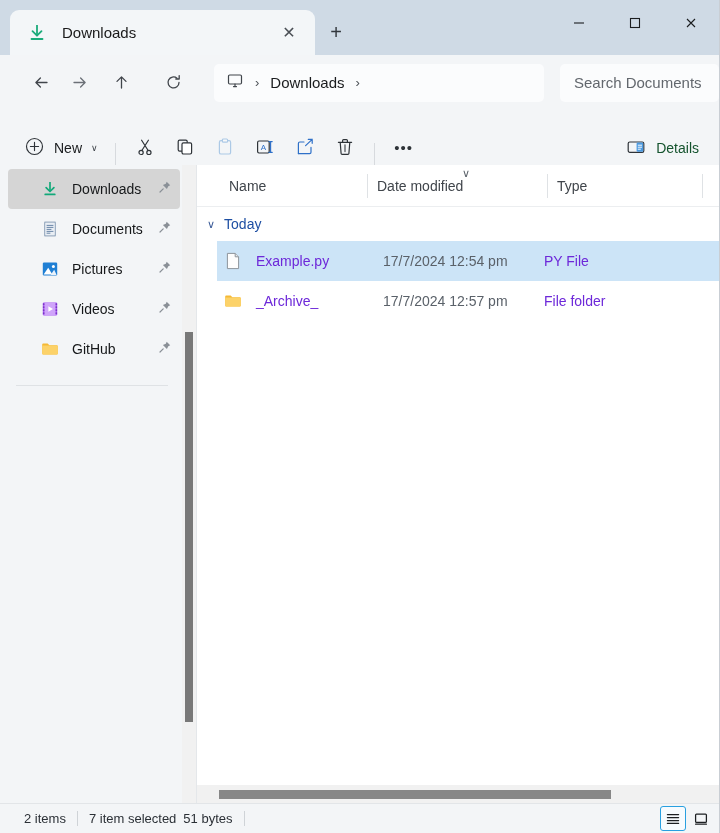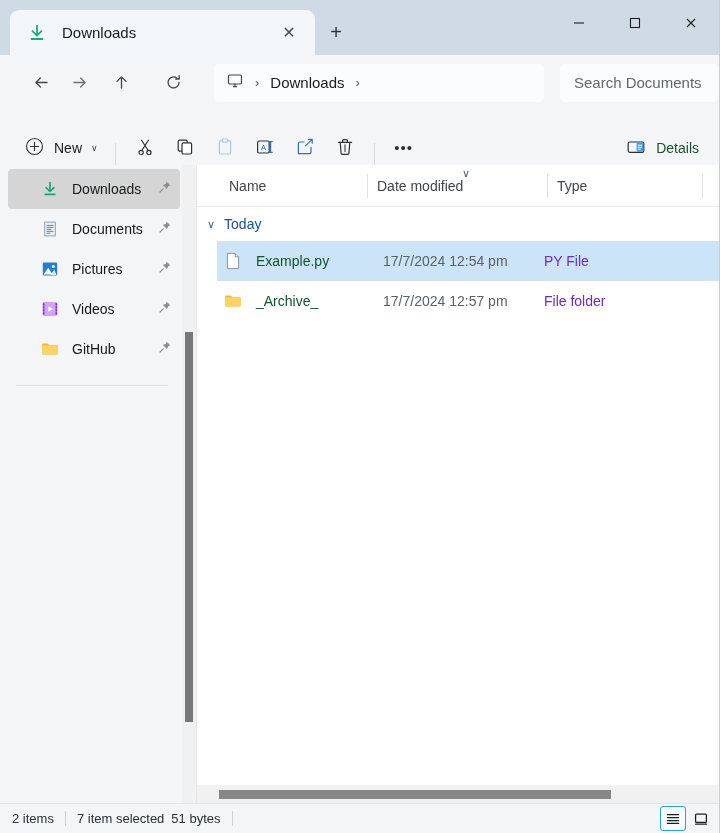--- a/index.html
+++ b/index.html
@@ -202,21 +202,21 @@
   }
   #group-today .gchev { font-size: 11px; margin-right: 9px; color: #3a5a97; }
   .row {
     height: 40px; display: flex; align-items: center;
     margin: 0 0 0 20px;
     position: relative;
   }
   .row.selected { background: #cce4f7; }
   .row-ico { width: 20px; height: 20px; flex: 0 0 20px; margin-left: 6px; position: relative; }
   .row-name {
-    font-size: 14px; color: #14532d;
+    font-size: 14px; color: #6d28d9;
     margin-left: 13px; white-space: nowrap;
   }
   .row-date {
     position: absolute; left: 166px;
     font-size: 14px; color: #5a6169; white-space: nowrap;
   }
   .row-type {
     position: absolute; left: 327px;
     font-size: 14px; color: #6d28d9; white-space: nowrap;
   }
@@ -228,21 +228,21 @@
     position: absolute; left: 22px; top: 5px;
     width: 392px; height: 9px; background: #878787;
   }
 
   
   #statusbar {
     height: 30px; flex: 0 0 30px;
     background: #f3f5f7;
     border-top: 1px solid #e2e5e8;
     display: flex; align-items: center;
-    padding-left: 12px;
+    padding-left: 24px;
     position: relative;
   }
   .st-text { font-size: 13px; color: #2b3036; }
   .st-sep { width: 1px; height: 15px; background: #cfd3d7; margin: 0 11px; }
   #viewtoggles {
     position: absolute; right: 5px; top: 2px;
     display: flex; gap: 2px;
   }
   .vbtn {
     width: 26px; height: 25px;

